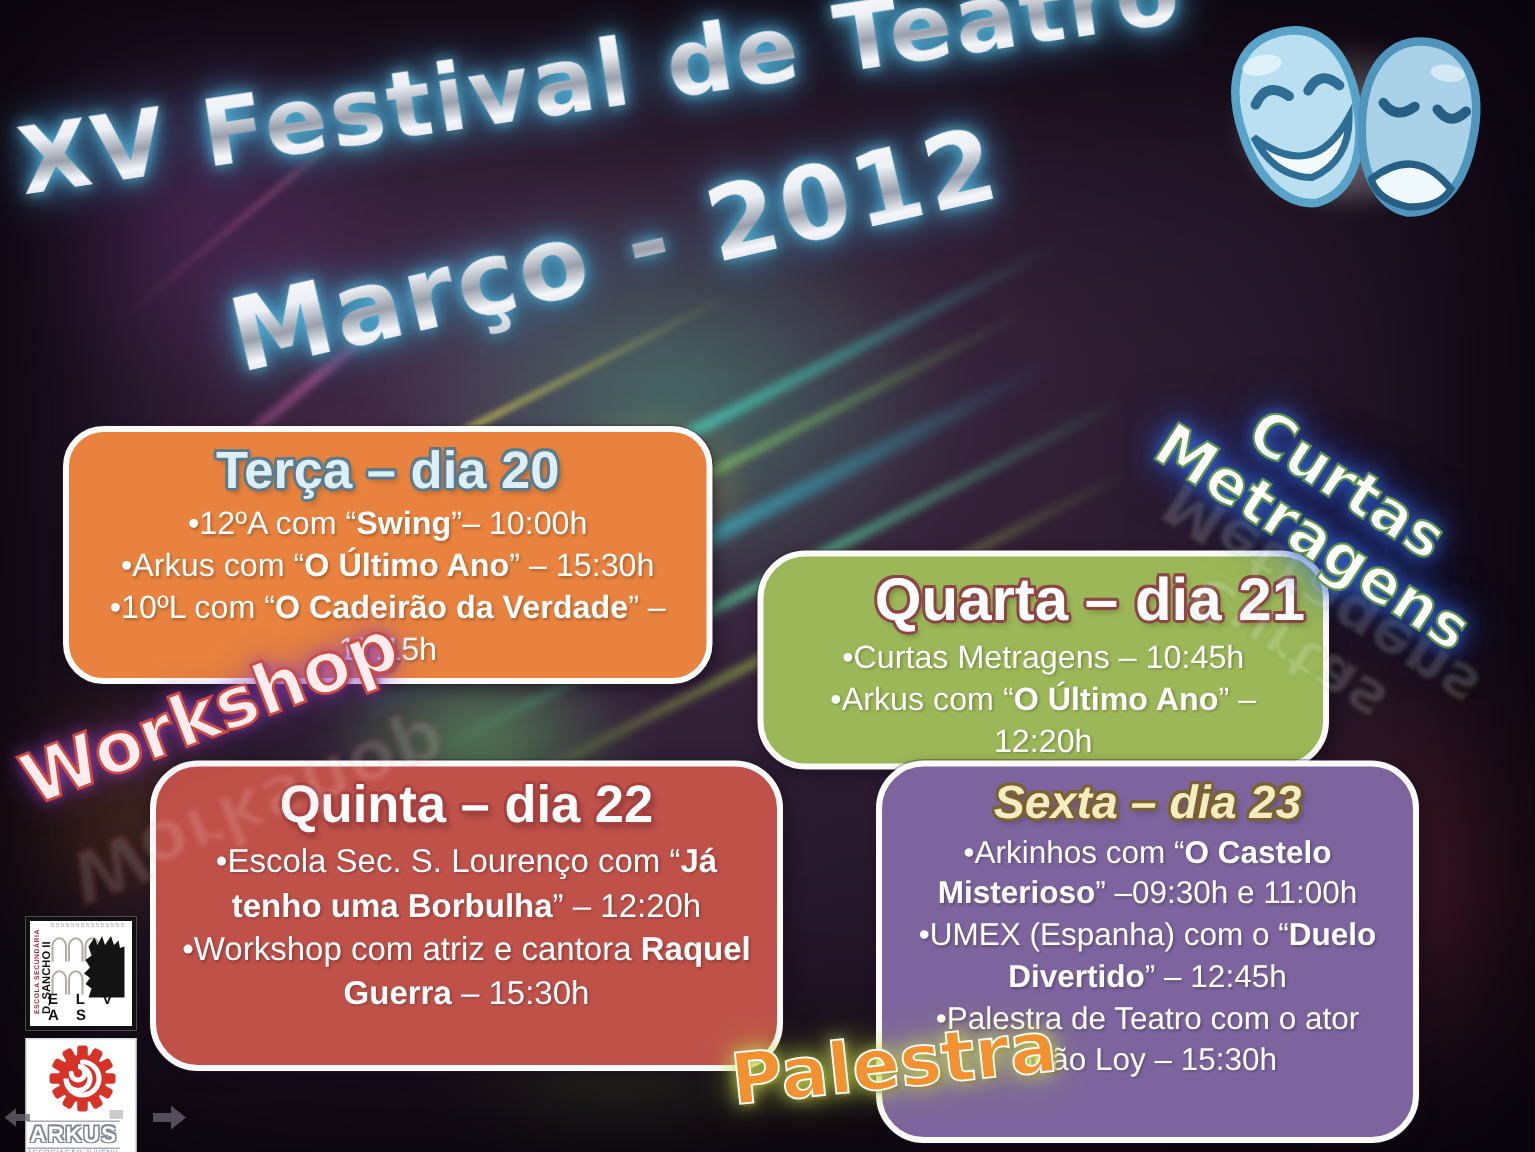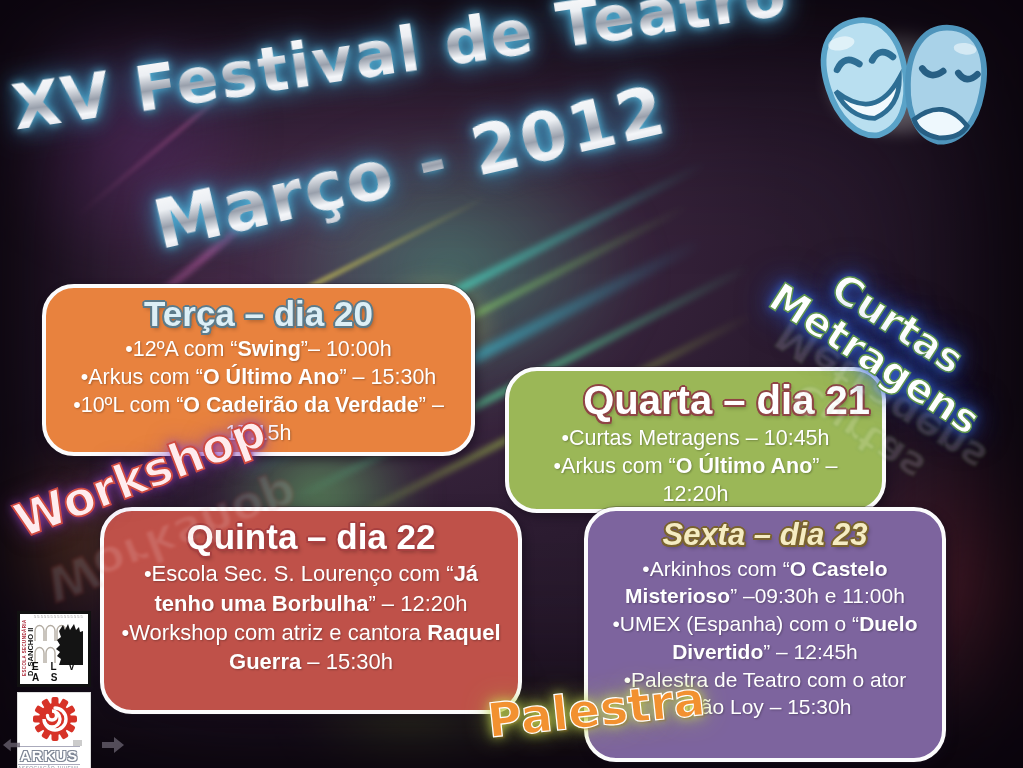--- a/index.html
+++ b/index.html
@@ -34,21 +34,21 @@
         box-shadow:0 0 0 1px rgba(40,30,40,.3), 3px 4px 9px rgba(18,10,24,.5);}
   .card-title{font-weight:bold;line-height:1.15;margin:2px 0 2px 0;
         text-shadow:-1.5px -1.5px 0 var(--ol),1.5px -1.5px 0 var(--ol),-1.5px 1.5px 0 var(--ol),
                      1.5px 1.5px 0 var(--ol),0 2px 0 var(--ol),0 -2px 0 var(--ol),
                      2px 0 0 var(--ol),-2px 0 0 var(--ol),2px 3px 4px rgba(0,0,0,.3);}
   .card-body{text-shadow:1px 1px 2px rgba(0,0,0,.28);}
   .card-body .b{font-weight:bold;}
   #card-segunda{left:492px;top:172px;width:482px;height:122px;}
   #card-segunda .card-title{font-size:31px;}
   #card-segunda .card-body{font-size:22px;line-height:1.3;}
-  #card-terca{left:42px;top:284px;width:433px;height:172px;}
+  #card-terca{left:42px;top:284px;width:433px;height:172px;border-radius:27px;}
   #card-terca .card-title{font-size:35px;}
   #card-terca .card-body{font-size:21.5px;line-height:1.3;}
   #card-quarta{left:505px;top:367px;width:381px;height:146px;}
   #card-quarta .card-title{font-size:40px;text-align:right;}
   #card-quarta .card-body{font-size:21.5px;line-height:1.3;}
   #card-quinta{left:100px;top:507px;width:422px;height:207px;}
   #card-quinta .card-title{font-size:35px;}
   #card-quinta .card-body{font-size:22px;line-height:1.33;}
   #card-sexta{left:584px;top:507px;width:362px;height:255px;}
   #card-sexta .card-title{font-size:31px;}

